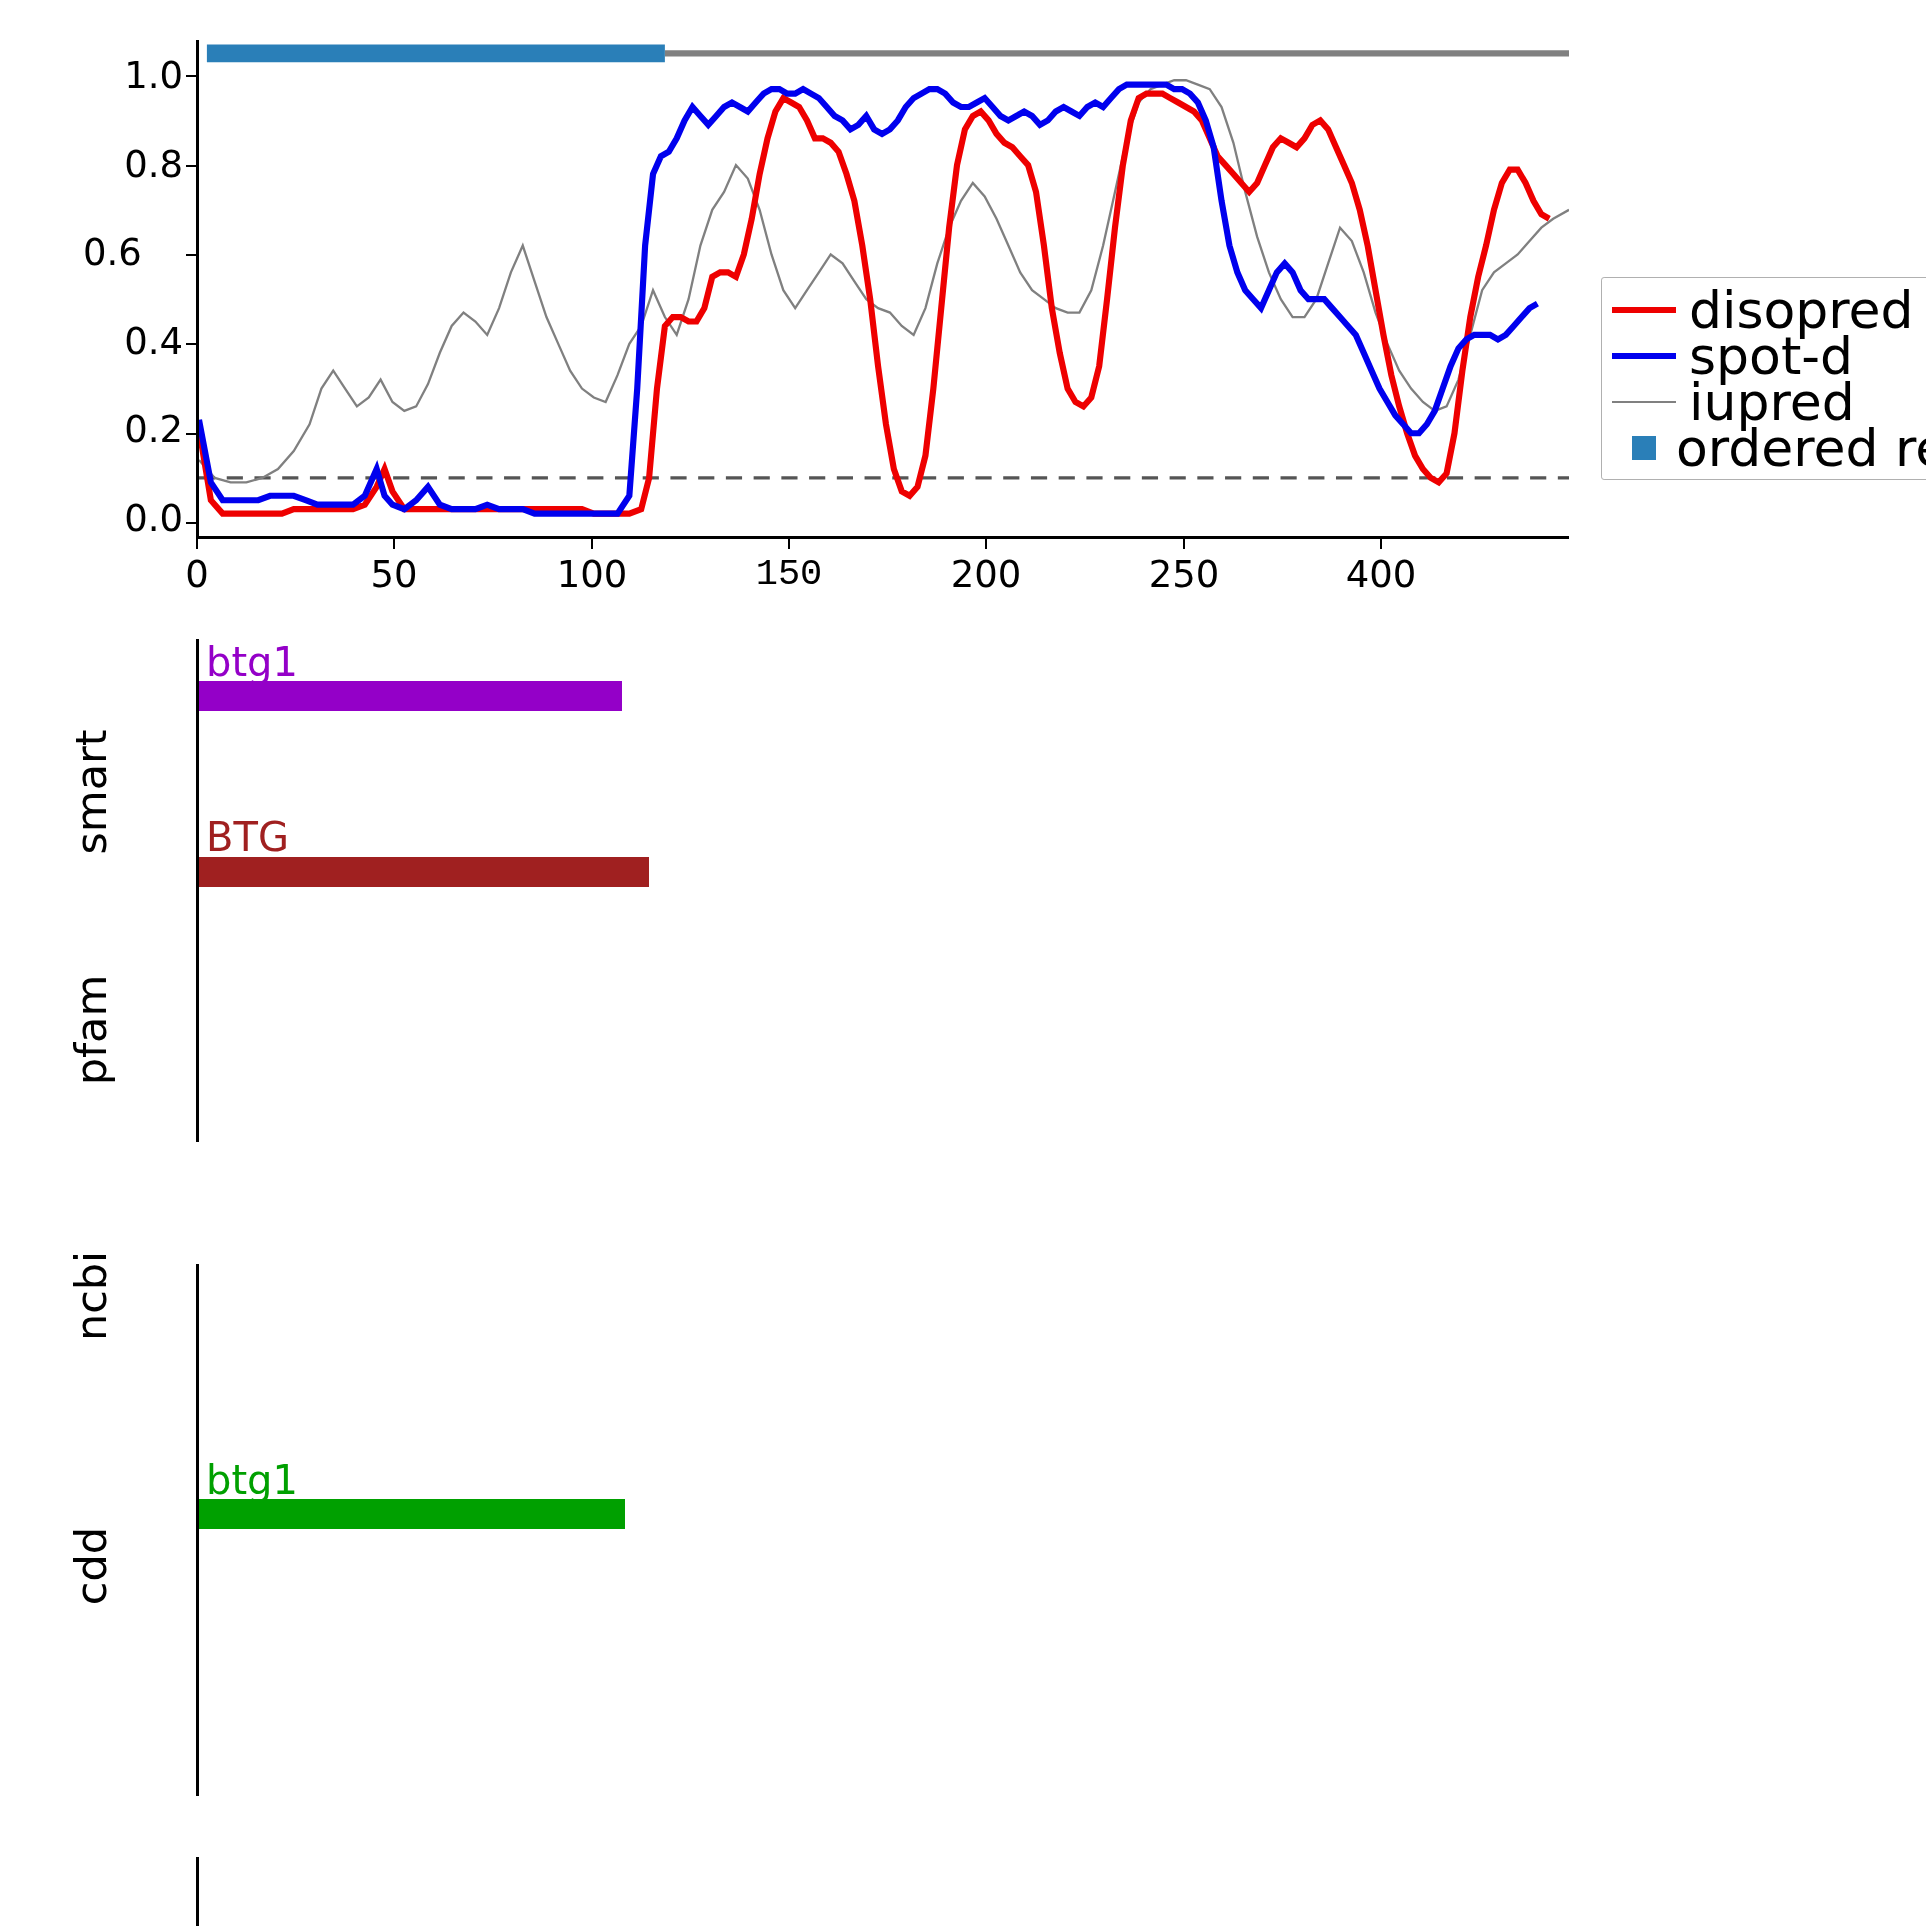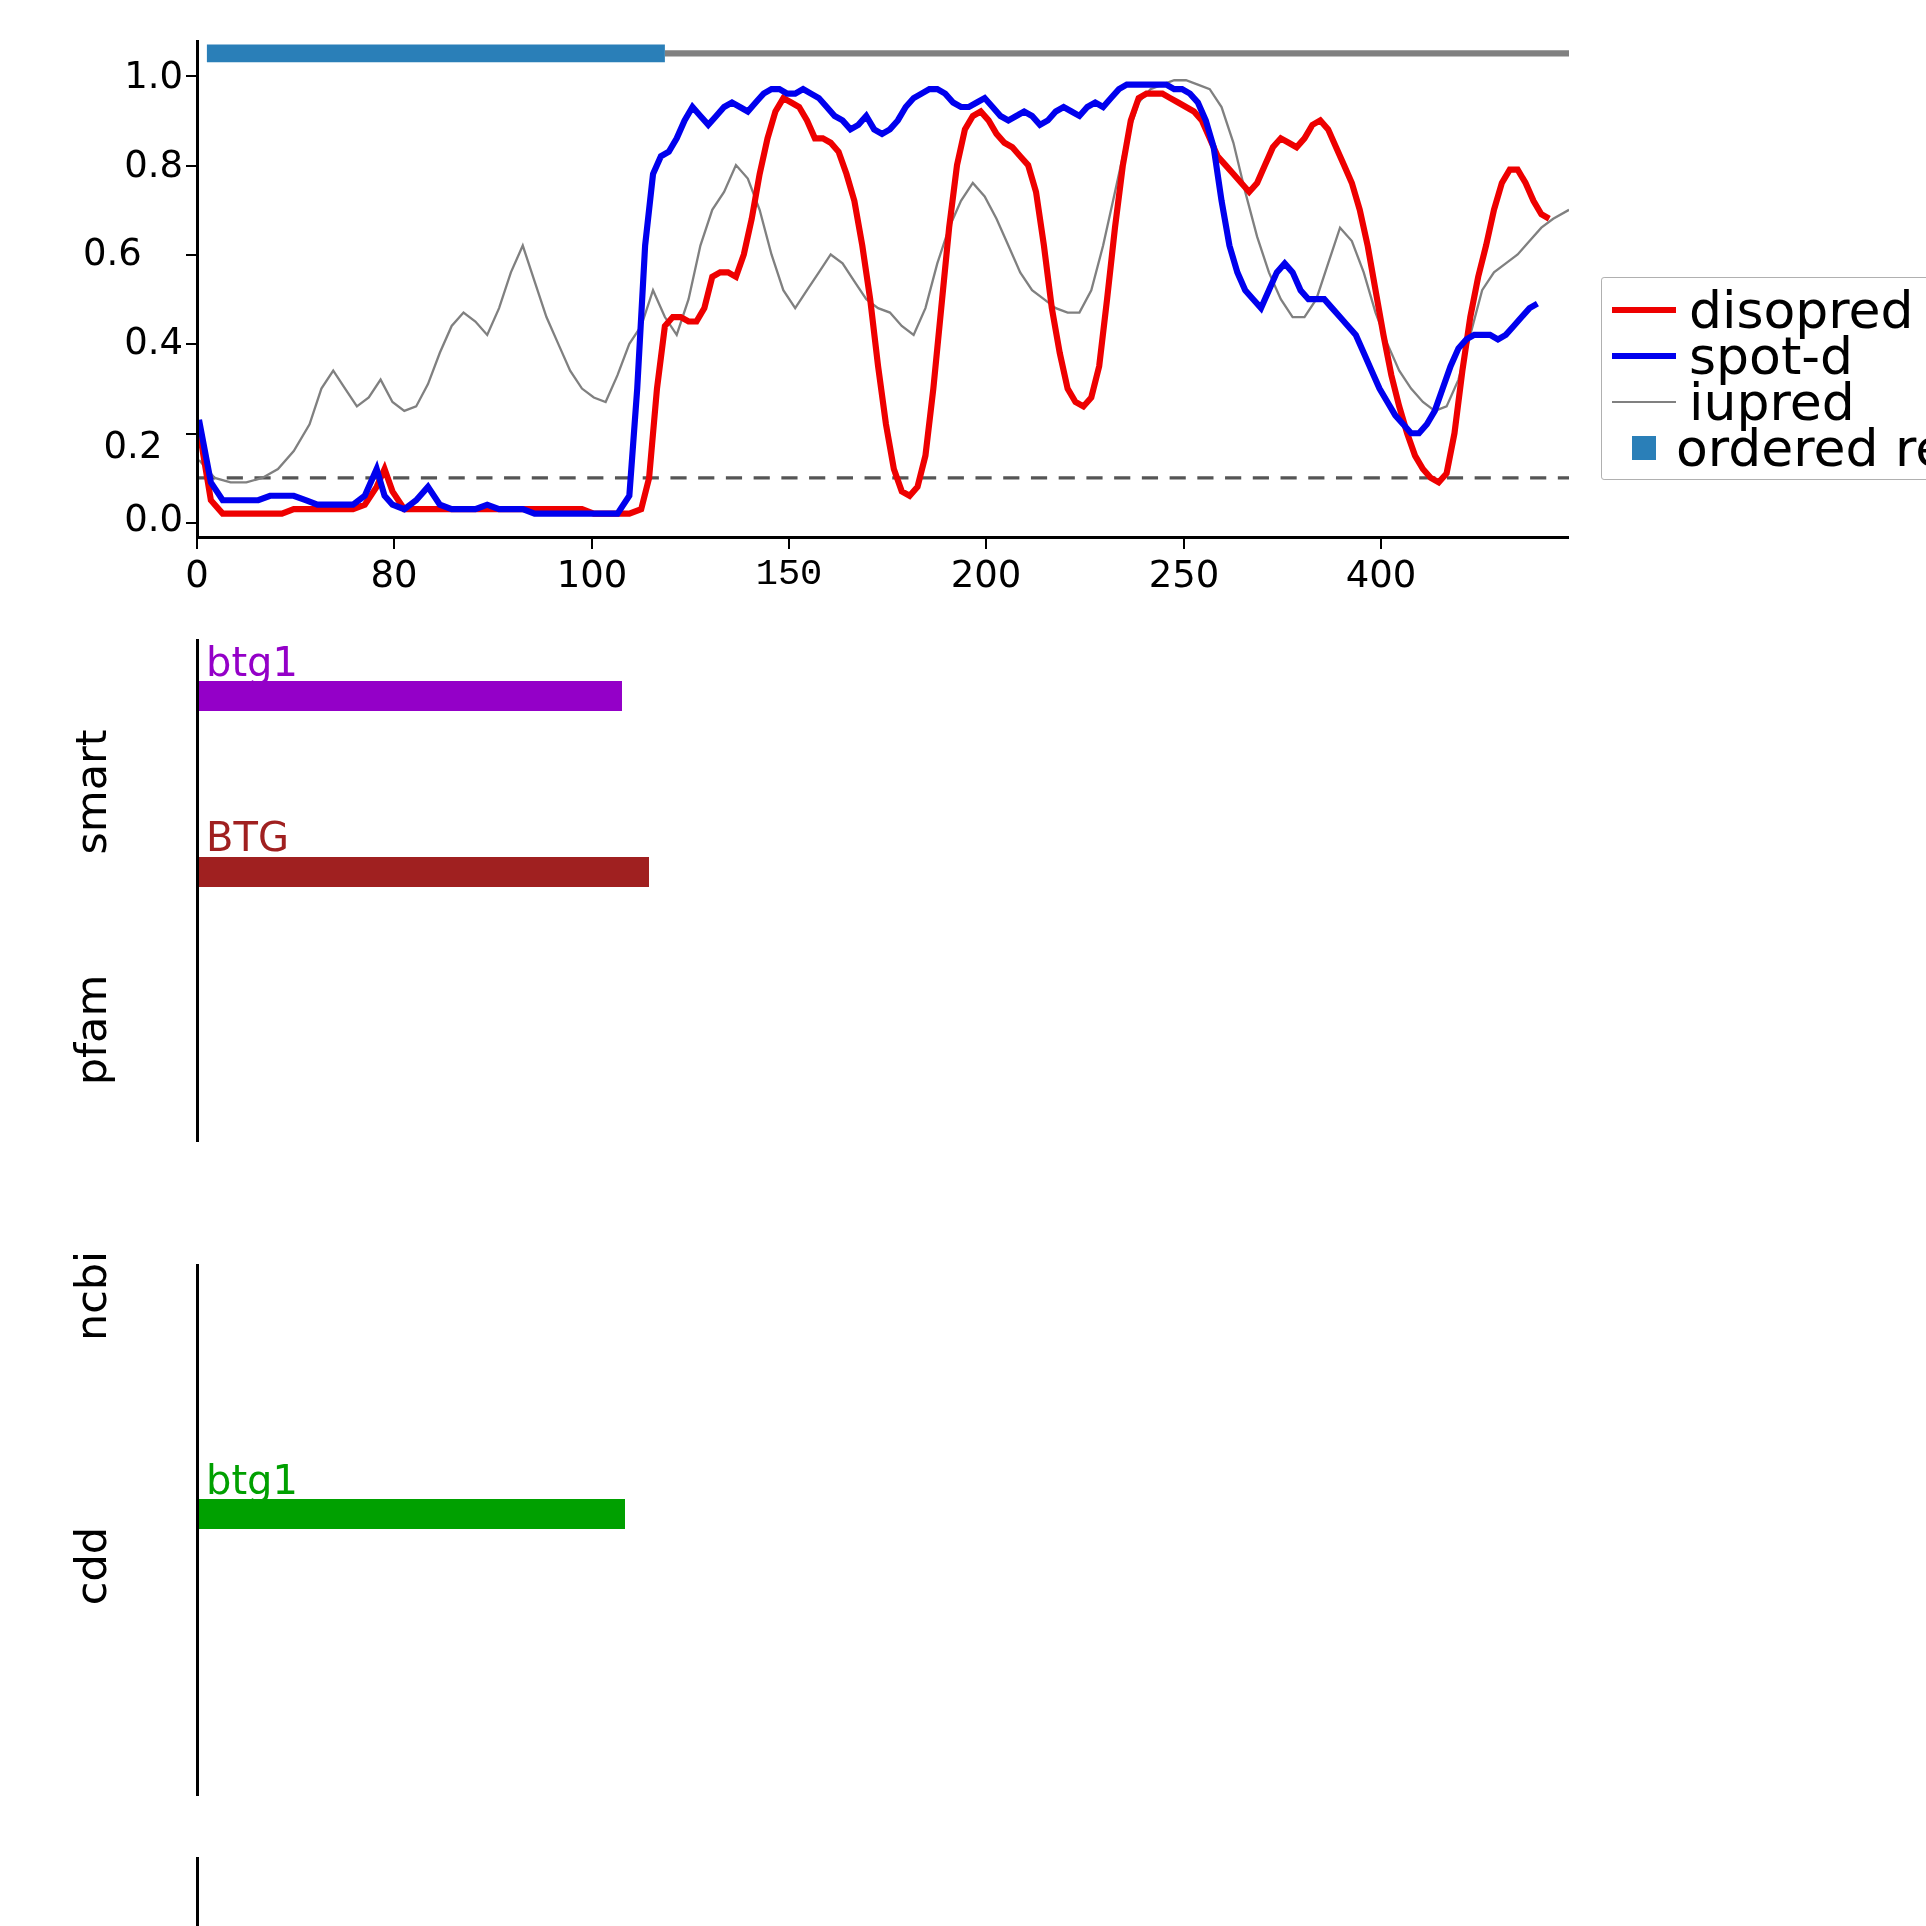--- a/index.html
+++ b/index.html
@@ -114,21 +114,21 @@
     box-sizing: border-box;
   }
   #panel-ss svg { position: absolute; left: 0; top: 0; }
 </style>
 </head>
 <body>
 
 <div id="page">
 
   <div class="ticklabel" style="left:83px; top:497px; width:100px; text-align:right;">0.0</div>
-  <div class="ticklabel" style="left:83px; top:408px; width:100px; margin-top:16px;">0.2</div>
+  <div class="ticklabel" style="left:83px; top:408px; width:100px; text-align:right;">0.2</div>
   <div class="ticklabel" style="left:83px; top:320px; width:100px; text-align:right;">0.4</div>
   <div class="ticklabel" style="left:83px; top:231px; width:100px; text-align:left;">0.6</div>
   <div class="ticklabel" style="left:83px; top:143px; width:100px; text-align:right;">0.8</div>
   <div class="ticklabel" style="left:83px; top:54px; width:100px; text-align:right;">1.0</div>
 
   <div id="panel-dis">
     <div id="dis-plotarea">
       <svg id="dis-svg" width="1370" height="496" viewBox="0 0 3557 1287" preserveAspectRatio="none">
 
         <line id="thr-line" x1="0" y1="1136.2702702702702" x2="3557" y2="1136.2702702702702" stroke="#555555" stroke-width="8" stroke-dasharray="42,30"></line>
@@ -140,21 +140,21 @@
         <polyline id="curve-disopred" fill="none" stroke="#ee0000" stroke-width="16" points="0.0,1008.7 30.8,1194.2 61.5,1229.0 92.3,1229.0 123.0,1229.0 153.8,1229.0 184.5,1229.0 215.3,1229.0 246.0,1217.4 276.8,1217.4 307.5,1217.4 338.3,1217.4 369.0,1217.4 399.8,1217.4 430.5,1205.8 461.3,1159.5 481.8,1113.1 502.3,1171.1 533.0,1217.4 563.8,1217.4 594.5,1217.4 625.3,1217.4 656.0,1217.4 686.8,1217.4 717.6,1217.4 748.3,1217.4 779.1,1217.4 809.8,1217.4 840.6,1217.4 871.3,1217.4 902.1,1217.4 932.8,1217.4 963.6,1217.4 994.3,1217.4 1025.1,1229.0 1055.8,1229.0 1086.6,1229.0 1117.3,1229.0 1148.1,1217.4 1168.6,1136.3 1189.1,904.4 1209.6,742.1 1230.1,718.9 1250.6,718.9 1271.1,730.5 1291.6,730.5 1312.1,695.7 1332.6,614.5 1353.1,602.9 1373.6,602.9 1394.1,614.5 1414.6,556.5 1435.1,463.8 1455.6,347.8 1476.1,255.1 1496.6,185.5 1517.1,150.7 1537.6,162.3 1558.1,173.9 1578.6,208.7 1599.1,255.1 1619.6,255.1 1640.1,266.7 1660.6,289.9 1681.1,347.8 1701.6,417.4 1722.1,533.4 1742.6,672.5 1763.1,846.4 1783.6,997.1 1804.1,1113.1 1824.6,1171.1 1845.1,1182.6 1865.6,1159.5 1886.1,1078.3 1906.6,904.4 1927.1,695.7 1947.6,487.0 1968.1,324.6 1988.6,231.9 2009.1,197.1 2029.6,185.5 2050.1,208.7 2070.6,243.5 2091.1,266.7 2111.6,278.3 2132.1,301.5 2152.7,324.6 2173.2,394.2 2193.7,533.4 2214.2,695.7 2234.7,811.6 2255.2,904.4 2275.7,939.2 2296.2,950.8 2316.7,927.6 2337.2,846.4 2357.7,672.5 2378.2,487.0 2398.7,324.6 2419.2,208.7 2439.7,150.7 2460.2,139.1 2480.7,139.1 2501.2,139.1 2521.7,150.7 2542.2,162.3 2562.7,173.9 2583.2,185.5 2603.7,208.7 2624.2,255.1 2644.7,301.5 2665.2,324.6 2685.7,347.8 2706.2,371.0 2726.7,394.2 2747.2,371.0 2767.7,324.6 2788.2,278.3 2808.7,255.1 2829.2,266.7 2849.7,278.3 2870.2,255.1 2890.7,220.3 2911.2,208.7 2931.7,231.9 2952.2,278.3 2972.7,324.6 2993.2,371.0 3013.7,440.6 3034.2,533.4 3054.7,649.3 3075.2,765.2 3095.7,869.6 3116.2,950.8 3136.7,1020.3 3157.2,1078.3 3177.7,1113.1 3198.2,1136.3 3218.7,1147.9 3239.2,1124.7 3259.7,1020.3 3280.2,858.0 3300.7,718.9 3321.2,614.5 3341.7,533.4 3362.2,440.6 3382.7,371.0 3403.2,336.2 3423.7,336.2 3444.2,371.0 3464.7,417.4 3485.2,452.2 3505.7,463.8 3526.2,NaN 3546.7,NaN"></polyline>
         <polyline id="curve-spotd" fill="none" stroke="#0000ee" stroke-width="16" points="0.0,985.5 30.8,1147.9 61.5,1194.2 92.3,1194.2 123.0,1194.2 153.8,1194.2 184.5,1182.6 215.3,1182.6 246.0,1182.6 276.8,1194.2 307.5,1205.8 338.3,1205.8 369.0,1205.8 399.8,1205.8 430.5,1182.6 461.3,1113.1 481.8,1182.6 502.3,1205.8 533.0,1217.4 563.8,1194.2 594.5,1159.5 625.3,1205.8 656.0,1217.4 686.8,1217.4 717.6,1217.4 748.3,1205.8 779.1,1217.4 809.8,1217.4 840.6,1217.4 871.3,1229.0 902.1,1229.0 932.8,1229.0 963.6,1229.0 994.3,1229.0 1025.1,1229.0 1055.8,1229.0 1086.6,1229.0 1117.3,1182.6 1137.8,904.4 1158.3,533.4 1178.8,347.8 1199.3,301.5 1219.8,289.9 1240.3,255.1 1260.8,208.7 1281.3,173.9 1301.8,197.1 1322.3,220.3 1342.8,197.1 1363.3,173.9 1383.8,162.3 1404.3,173.9 1424.9,185.5 1445.4,162.3 1465.9,139.1 1486.4,127.5 1506.9,127.5 1527.4,139.1 1547.9,139.1 1568.4,127.5 1588.9,139.1 1609.4,150.7 1629.9,173.9 1650.4,197.1 1670.9,208.7 1691.4,231.9 1711.9,220.3 1732.4,197.1 1752.9,231.9 1773.4,243.5 1793.9,231.9 1814.4,208.7 1834.9,173.9 1855.4,150.7 1875.9,139.1 1896.4,127.5 1916.9,127.5 1937.4,139.1 1957.9,162.3 1978.4,173.9 1998.9,173.9 2019.4,162.3 2039.9,150.7 2060.4,173.9 2080.9,197.1 2101.4,208.7 2121.9,197.1 2142.4,185.5 2162.9,197.1 2183.4,220.3 2203.9,208.7 2224.4,185.5 2244.9,173.9 2265.4,185.5 2285.9,197.1 2306.4,173.9 2326.9,162.3 2347.4,173.9 2367.9,150.7 2388.4,127.5 2408.9,115.9 2429.4,115.9 2449.9,115.9 2470.4,115.9 2490.9,115.9 2511.4,115.9 2531.9,127.5 2552.4,127.5 2572.9,139.1 2593.4,162.3 2613.9,208.7 2634.4,278.3 2654.9,417.4 2675.4,533.4 2695.9,602.9 2716.4,649.3 2736.9,672.5 2757.4,695.7 2777.9,649.3 2798.4,602.9 2818.9,579.7 2839.4,602.9 2860.0,649.3 2880.5,672.5 2901.0,672.5 2921.5,672.5 2942.0,695.7 2962.5,718.9 2983.0,742.1 3003.5,765.2 3024.0,811.6 3044.5,858.0 3065.0,904.4 3085.5,939.2 3106.0,973.9 3126.5,997.1 3147.0,1020.3 3167.5,1020.3 3188.0,997.1 3208.5,962.4 3229.0,904.4 3249.5,846.4 3270.0,800.0 3290.5,776.8 3311.0,765.2 3331.5,765.2 3352.0,765.2 3372.5,776.8 3393.0,765.2 3413.5,742.1 3434.0,718.9 3454.5,695.7 3475.0,684.1 3495.5,NaN 3516.0,NaN 3536.5,NaN 3557.0,NaN"></polyline>
       </svg>
     </div>
   </div>
 
   <div id="dis-xticks">
       <div class="tick" style="left: 196px; top: 539px;"></div>
       <div class="ticklabel" style="left: 139px; top: 553px; width: 116px;">0</div>
       <div class="tick" style="left: 393px; top: 539px;"></div>
-      <div class="ticklabel" style="left: 336px; top: 553px; width: 116px;">80</div>
+      <div class="ticklabel" style="left: 336px; top: 553px; width: 116px;">50</div>
       <div class="tick" style="left: 591px; top: 539px;"></div>
       <div class="ticklabel" style="left: 534px; top: 553px; width: 116px;">100</div>
       <div class="tick" style="left: 788px; top: 539px;"></div>
       <div class="ticklabel" style="left: 731px; top: 553px; width: 116px; font-family: Liberation Mono, monospace;">150</div>
       <div class="tick" style="left: 985px; top: 539px;"></div>
       <div class="ticklabel" style="left: 928px; top: 553px; width: 116px;">200</div>
       <div class="tick" style="left: 1183px; top: 539px;"></div>
       <div class="ticklabel" style="left: 1126px; top: 553px; width: 116px;">250</div>
       <div class="tick" style="left: 1380px; top: 539px;"></div>
       <div class="ticklabel" style="left: 1323px; top: 553px; width: 116px;">400</div>

